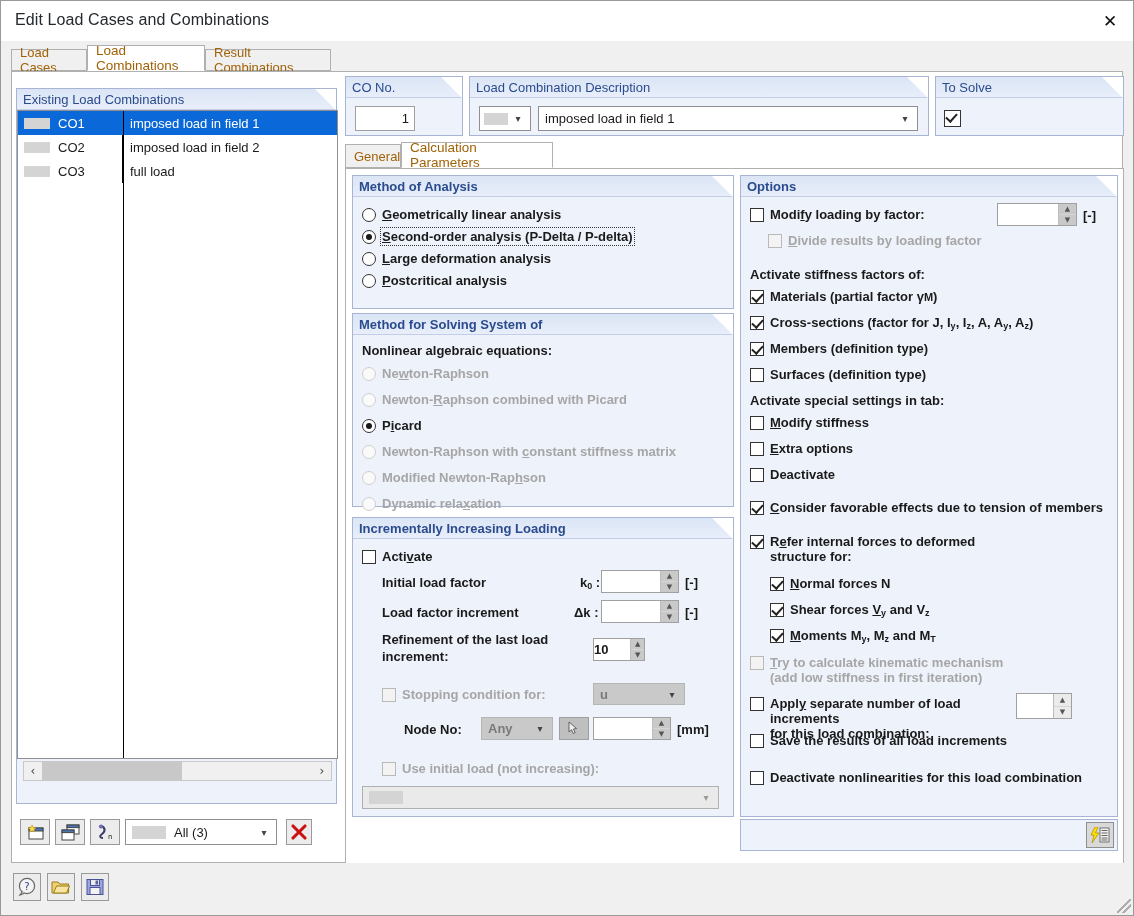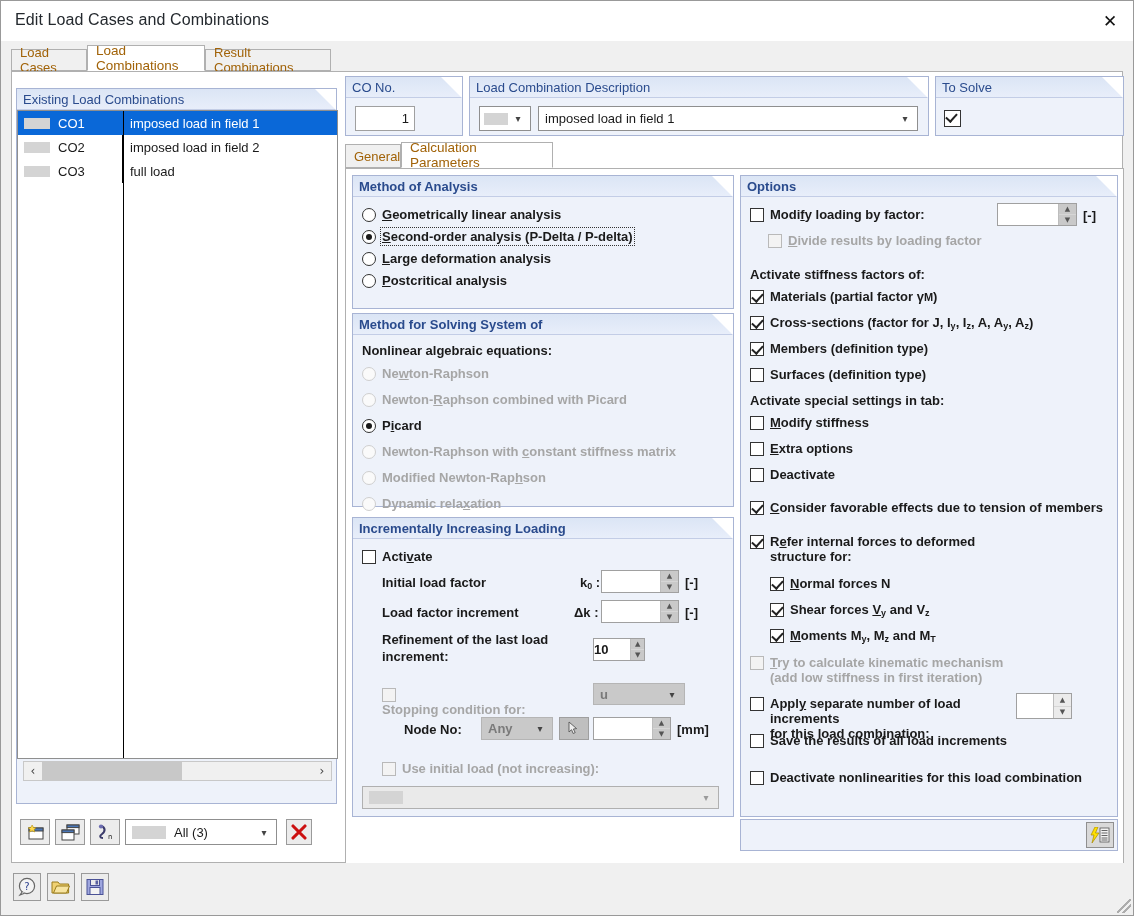--- a/index.html
+++ b/index.html
@@ -422,21 +422,21 @@
 
           <div class="sec dis-t" style="left:29px;top:113px;width:170px;line-height:17px;">Refinement of the last load increment:</div>
           <div class="spin grey" style="left:240px;top:120px;width:52px;height:23px;">
             <span class="val">10</span>
             <span class="btns">
                 <div>▲</div>
                 <div>▼</div>
               </span>
           </div>
 
-          <div class="row" style="left:29px;top:169px;flex-direction:column;">
+          <div class="row" style="left:29px;top:169px;">
             <span class="cb dis"></span>
             <span class="lbl dis-t">Stopping condition for:</span>
           </div>
           <div class="combo dis" style="position:absolute;left:240px;top:165px;width:92px;height:22px;">
             <span>u</span>
             <span class="cv">▾</span>
           </div>
 
           <div class="sec dis-t" style="left:51px;top:204px;">Node No:</div>
           <div class="combo dis" style="position:absolute;left:128px;top:199px;width:72px;height:23px;">

